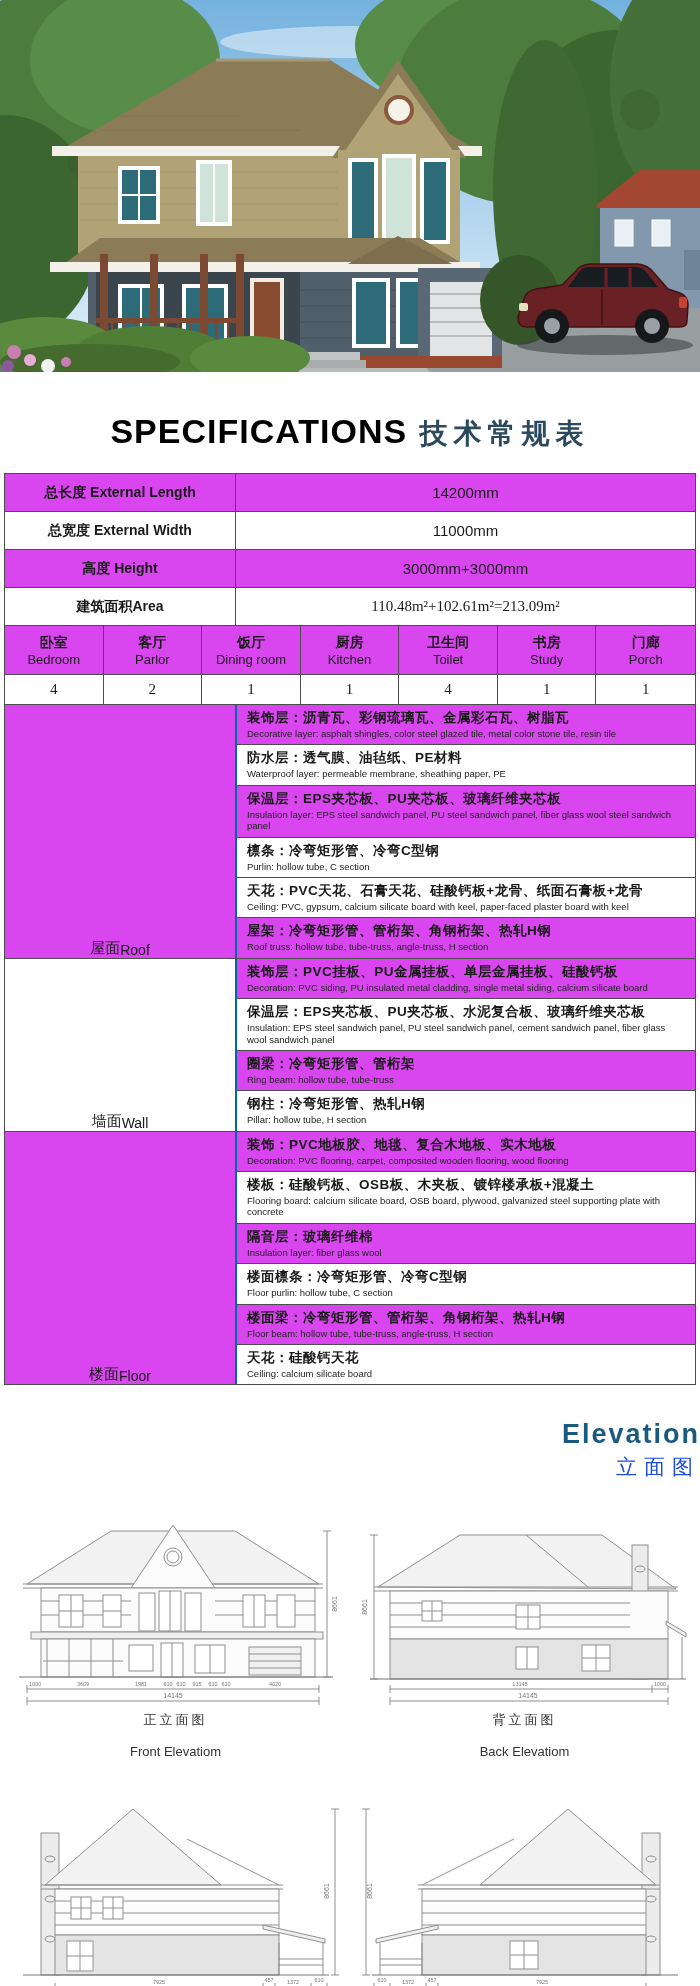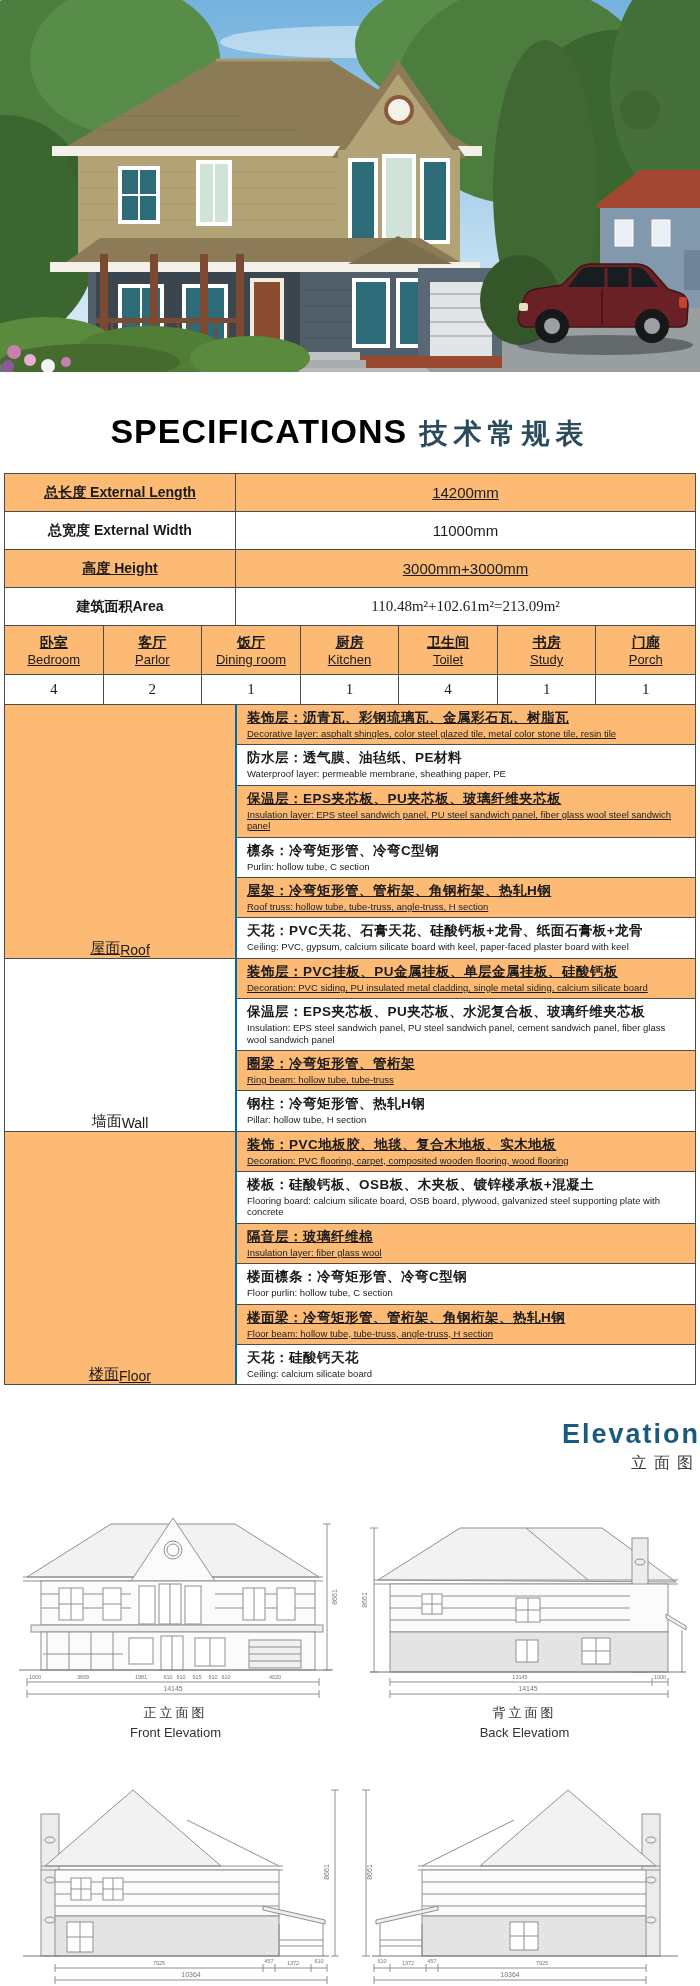--- a/index.html
+++ b/index.html
@@ -2,21 +2,21 @@
 <html><head>
 <meta charset="utf-8">
 <style>
   html,body{margin:0;padding:0;background:#fff;}
   body{width:700px;font-family:"Liberation Sans",sans-serif;color:#1a1a1a;}
   .hero{width:700px;height:372px;overflow:hidden;line-height:0;}
   .spec-title{text-align:center;padding:40px 0 20px 0;}
   .spec-title .en{font-size:34px;font-weight:bold;color:#000000;letter-spacing:1px;}
   .spec-title .cn{font-size:28px;font-weight:bold;color:#2c4a5e;letter-spacing:6px;margin-left:8px;}
   .tables{width:690px;margin:0 auto;border:1px solid #4c4c4c;}
-  .blue{background:#fdba74;text-decoration:underline;}
+  .blue{background:#d946ef;}
   .srow{display:flex;border-bottom:1px solid #4c4c4c;min-height:37px;}
   .scell{display:flex;align-items:center;justify-content:center;text-align:center;}
   .srow .label{width:230px;border-right:1px solid #4c4c4c;font-weight:bold;font-size:14px;}
   .srow .value{flex:1;font-size:15px;}
   .serif{font-family:"Liberation Serif",serif;}
   .room-grid{display:grid;grid-template-columns:repeat(7,1fr);}
   .room-head{border-right:1px solid #4c4c4c;border-bottom:1px solid #4c4c4c;text-align:center;padding:8px 10px 7px;}
   .room-head:nth-child(7){border-right:none;}
   .room-head .cn{font-size:14px;font-weight:bold;display:block;}
   .room-head .en{font-size:13px;display:block;margin-top:0;}
@@ -27,28 +27,28 @@
   .sec-label{width:230px;border-right:2px solid #0369a1;display:flex;flex-direction:row;align-items:flex-end;justify-content:center;text-align:center;}
   .sec-label .cn{font-size:15px;}
   .sec-label .en{font-size:14px;margin-top:2px;}
   .sec-rows{flex:1;display:flex;flex-direction:column;}
   .drow{border-bottom:1px solid #4c4c4c;padding:4px 10px 5px;flex:1;display:flex;flex-direction:column;justify-content:center;}
   .drow:last-child{border-bottom:none;}
   .drow .cn{font-size:13.5px;font-weight:bold;letter-spacing:.5px;}
   .drow .en{font-size:9.5px;color:#222;line-height:1.2;margin-top:1px;}
   .elev-title{text-align:right;margin-top:34px;}
   .elev-title .en{display:block;font-size:27px;font-weight:bold;color:#1b5a80;letter-spacing:2px;}
-  .elev-title .cn{display:block;font-size:16px;color:#404040;letter-spacing:7px;margin-top:3px;}
+  .elev-title .cn{display:block;font-size:21px;color:#1d4ed8;letter-spacing:7px;margin-top:3px;}
   .grid2{display:grid;grid-template-columns:1fr 1fr;width:698px;margin:8px auto 0;}
   figure{margin:0;text-align:center;padding-bottom:10px;}
   svg.draw{width:330px;display:block;margin:0 auto;}
   .dim{font-size:7px;fill:#777;font-family:"Liberation Sans",sans-serif;}
   .dim.sm{font-size:5.5px;}
   figcaption .cn{font-size:13px;color:#333;letter-spacing:3px;}
-  figcaption .en{font-size:13px;color:#333;margin-top:3px;}
+  figcaption .en{font-size:13px;color:#333;margin-top:15px;}
 </style>
 </head>
 <body>
 
 <div class="hero">
 <svg viewBox="0 0 700 372" width="700" height="372">
   <defs>
     <linearGradient id="sky" x1="0" y1="0" x2="0" y2="1">
       <stop offset="0" stop-color="#74b2de"></stop>
           <stop offset="1" stop-color="#e2f1fa"></stop>
@@ -292,27 +292,27 @@
           <div class="en">Waterproof layer: permeable membrane, sheathing paper, PE</div>
         </div>
       <div class="drow blue">
           <div class="cn">保温层：EPS夹芯板、PU夹芯板、玻璃纤维夹芯板</div>
           <div class="en">Insulation layer: EPS steel sandwich panel, PU steel sandwich panel, fiber glass wool steel sandwich panel</div>
         </div>
       <div class="drow">
           <div class="cn">檩条：冷弯矩形管、冷弯C型钢</div>
           <div class="en">Purlin: hollow tube, C section</div>
         </div>
+      <div class="drow">
+          <div class="cn">天花：PVC天花、石膏天花、硅酸钙板+龙骨、纸面石膏板+龙骨</div>
+          <div class="en">Ceiling: PVC, gypsum, calcium silicate board with keel, paper-faced plaster board with keel</div>
+        </div>
       <div class="drow blue">
           <div class="cn">屋架：冷弯矩形管、管桁架、角钢桁架、热轧H钢</div>
           <div class="en">Roof truss: hollow tube, tube-truss, angle-truss, H section</div>
-        </div>
-      <div class="drow">
-          <div class="cn">天花：PVC天花、石膏天花、硅酸钙板+龙骨、纸面石膏板+龙骨</div>
-          <div class="en">Ceiling: PVC, gypsum, calcium silicate board with keel, paper-faced plaster board with keel</div>
         </div>
     </div>
   </div>
 
   <div class="section">
     <div class="sec-label">
       <span class="cn">墙面</span>
       <span class="en">Wall</span>
     </div>
     <div class="sec-rows">

